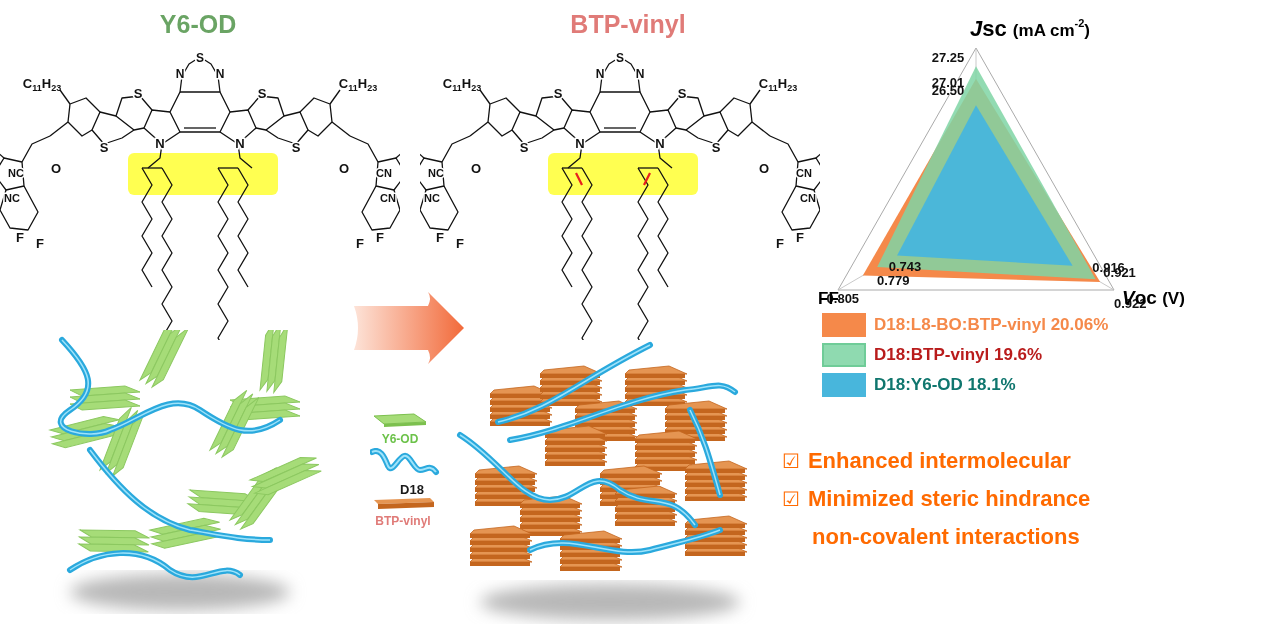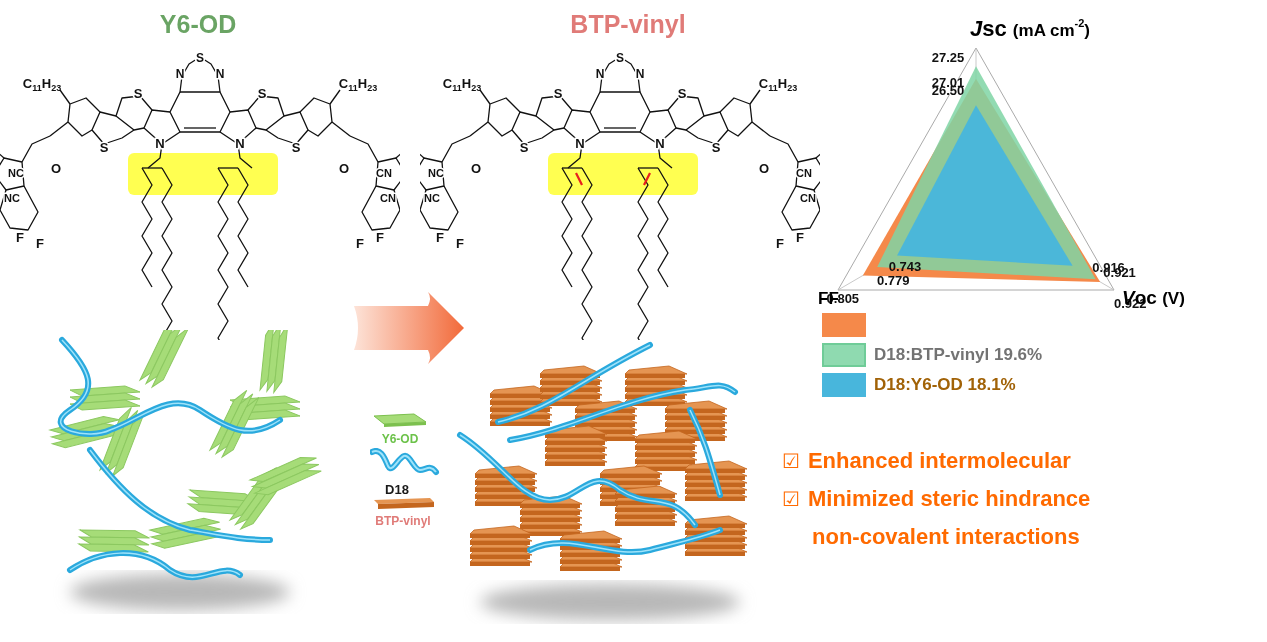--- a/index.html
+++ b/index.html
@@ -162,21 +162,21 @@
 
 <svg class="abs" style="left:370px;top:410px" width="60" height="20">
   <polygon points="4,6 44,4 56,12 14,14" fill="#a6dc78" stroke="#7cc04e" stroke-width="1"></polygon>
   <polygon points="14,14 56,12 56,15 14,17" fill="#7cc04e"></polygon>
 </svg>
 <div class="mini-label" style="left:355px;top:432px;color:#6cc24a">Y6-OD</div>
 <svg class="abs" style="left:370px;top:448px" width="70" height="30">
   <path d="M2,4 C10,0 14,8 18,18 C22,26 28,10 34,8 C40,6 44,22 50,22 C56,22 60,16 66,24" fill="none" stroke="#2aa9dd" stroke-width="6" stroke-linecap="round"></path>
   <path d="M2,4 C10,0 14,8 18,18 C22,26 28,10 34,8 C40,6 44,22 50,22 C56,22 60,16 66,24" fill="none" stroke="#9fe3fa" stroke-width="2"></path>
 </svg>
-<div class="mini-label" style="left:352px;top:482px;color:#1a1a1a;font-size:13px">D18</div>
+<div class="mini-label" style="left:367px;top:482px;color:#1a1a1a;font-size:13px">D18</div>
 <svg class="abs" style="left:372px;top:496px" width="64" height="14">
   <polygon points="2,4 58,2 62,6 6,8" fill="#e59552"></polygon>
   <polygon points="6,8 62,6 62,11 6,13" fill="#c4661e"></polygon>
 </svg>
 <div class="mini-label" style="left:358px;top:514px;color:#e07b78">BTP-vinyl</div>
 
 <svg class="abs" id="pack-left" style="left:30px;top:330px" width="320" height="300">
     <defs>
       <filter id="blur150262">
         <feGaussianBlur stdDeviation="8"></feGaussianBlur>
@@ -479,28 +479,29 @@
   <text x="8" y="304" font-size="17" font-weight="bold">FF</text>
   <text x="312" y="304" font-size="19" font-weight="bold">
     <tspan font-style="italic">V</tspan><tspan>oc</tspan>
     <tspan font-size="17">(V)</tspan>
   </text>
 </svg>
 
 <div class="legend" style="top:312px">
   <div class="legend-row">
     <div class="swatch" style="background:#f5894a"></div>
+    <span class="legend-label" style="color:#f5894a">D18:L8-BO:BTP-vinyl 20.06%</span>
   </div>
   <div class="legend-row">
     <div class="swatch" style="background:#8fdab0;border:2px solid #6fcc98"></div>
-    <span class="legend-label" style="color:#737373">D18:BTP-vinyl 19.6%</span>
+    <span class="legend-label" style="color:#b91c1c">D18:BTP-vinyl 19.6%</span>
   </div>
   <div class="legend-row">
     <div class="swatch" style="background:#48b6dc"></div>
-    <span class="legend-label" style="color:#a16207">D18:Y6-OD 18.1%</span>
+    <span class="legend-label" style="color:#0f766e">D18:Y6-OD 18.1%</span>
   </div>
 </div>
 
 <div class="bullets">
   <div class="bullet"><span class="chk">☑</span><span>Enhanced intermolecular</span></div>
   <div class="bullet"><span class="chk">☑</span><span>Minimized steric hindrance</span></div>
   <div class="bullet cont"><span>non-covalent interactions</span></div>
 </div>
 
 </body></html>

